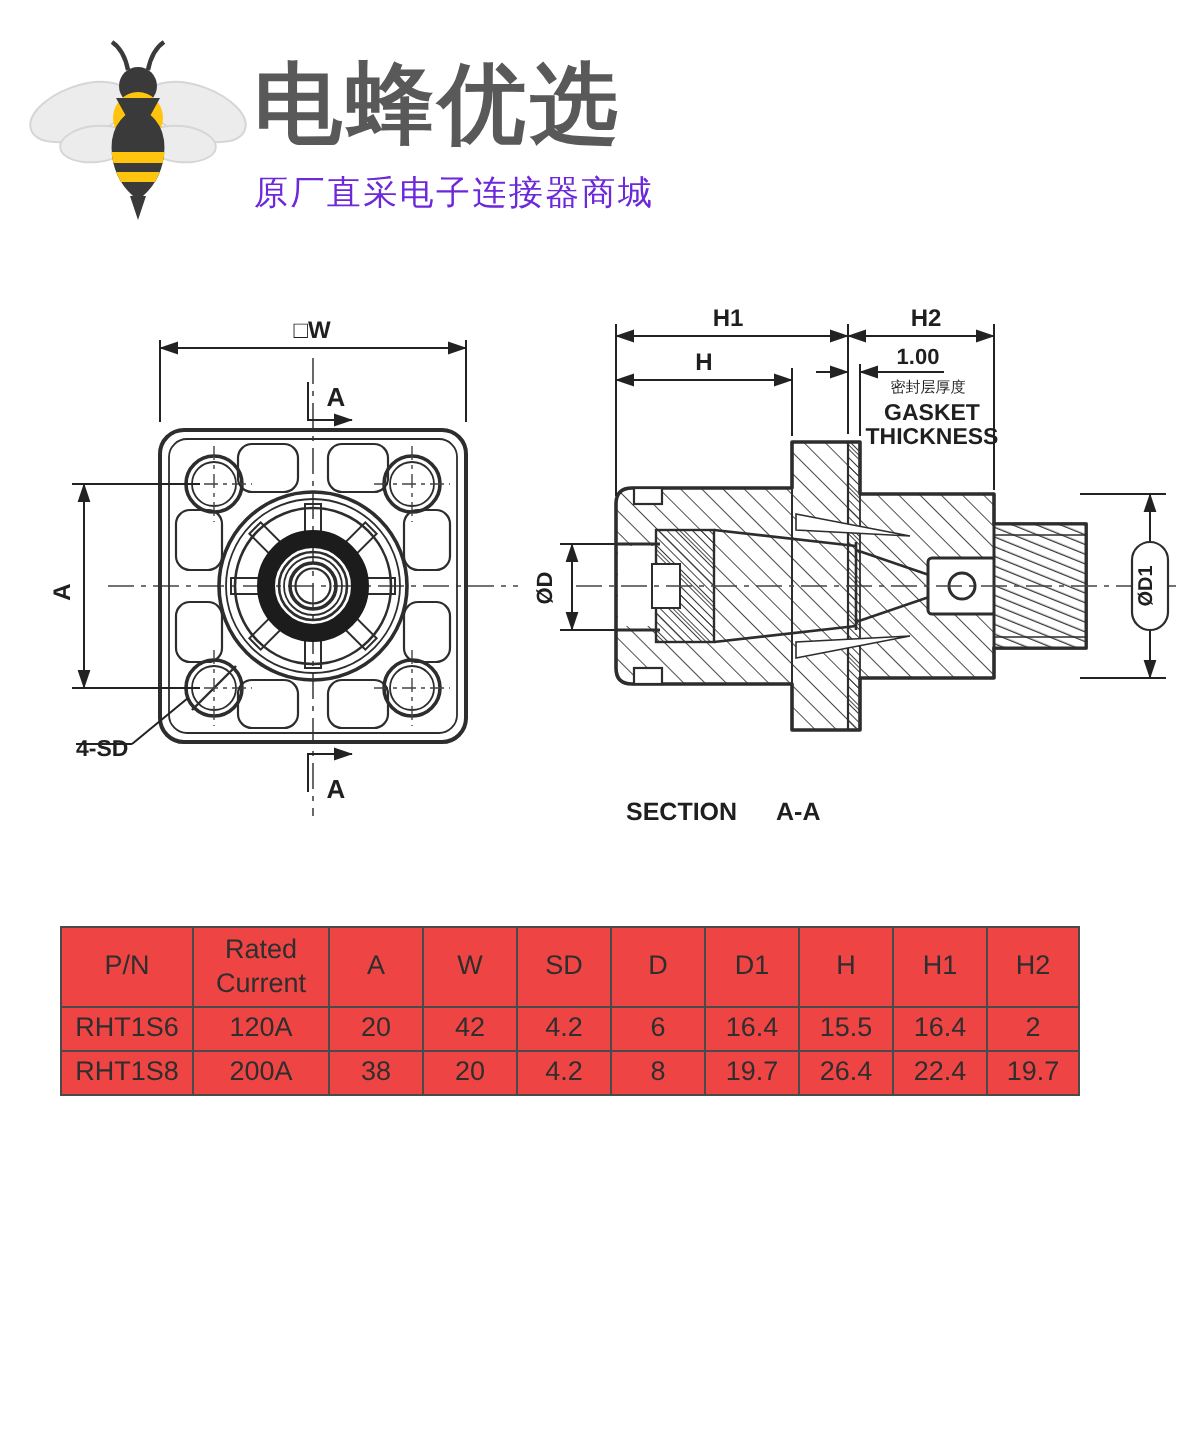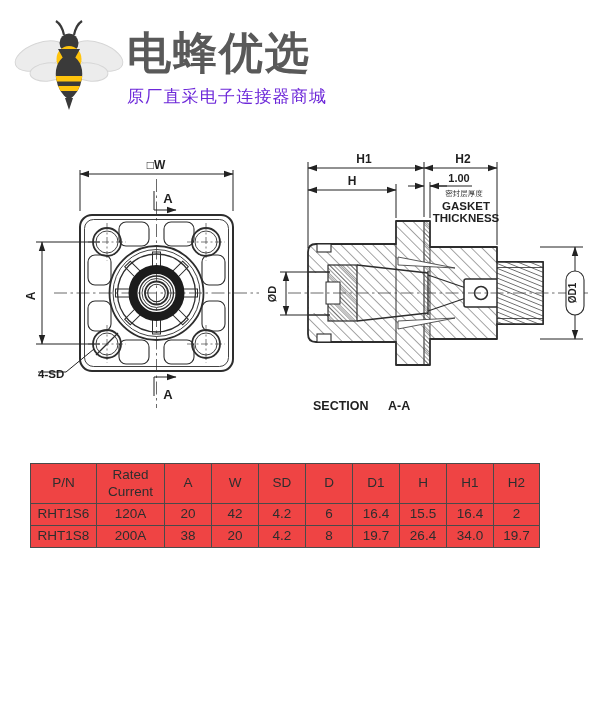--- a/index.html
+++ b/index.html
@@ -320,17 +320,17 @@
     </tr>
     <tr>
       <td>RHT1S8</td>
       <td>200A</td>
       <td>38</td>
       <td>20</td>
       <td>4.2</td>
       <td>8</td>
       <td>19.7</td>
       <td>26.4</td>
-      <td>34.0</td>
+      <td>22.4</td>
       <td>19.7</td>
     </tr>
   </tbody>
 </table>
 
 </body></html>

